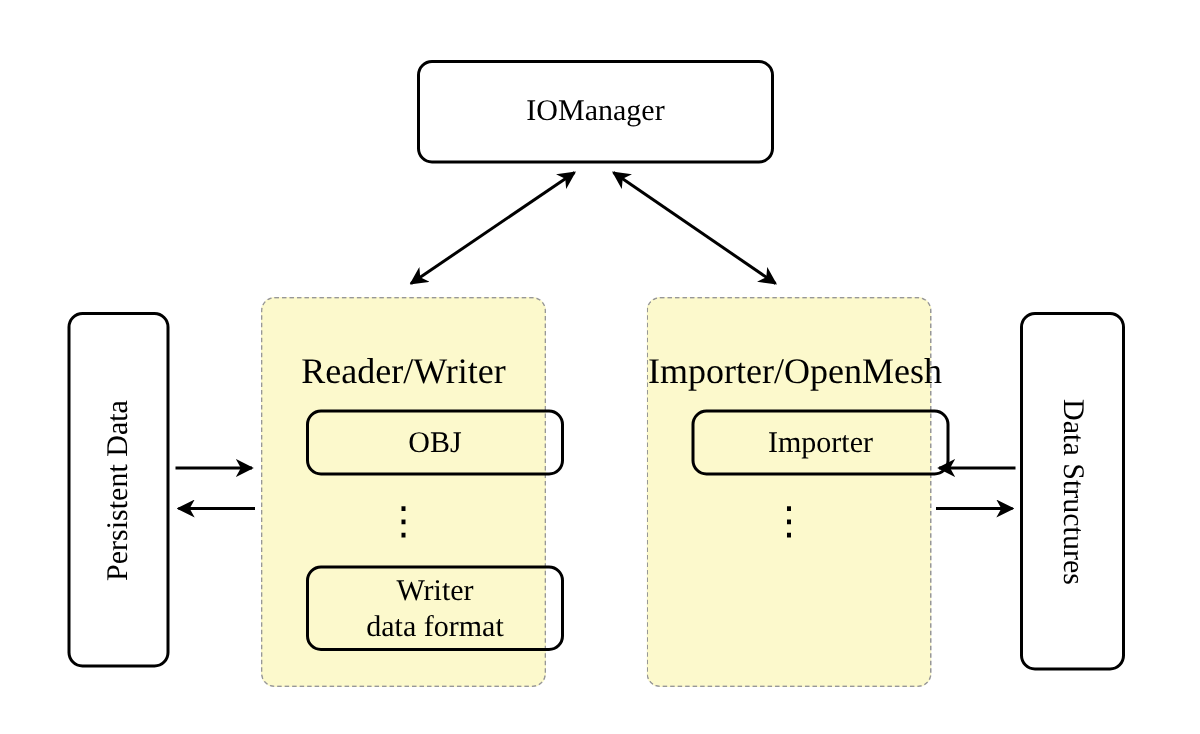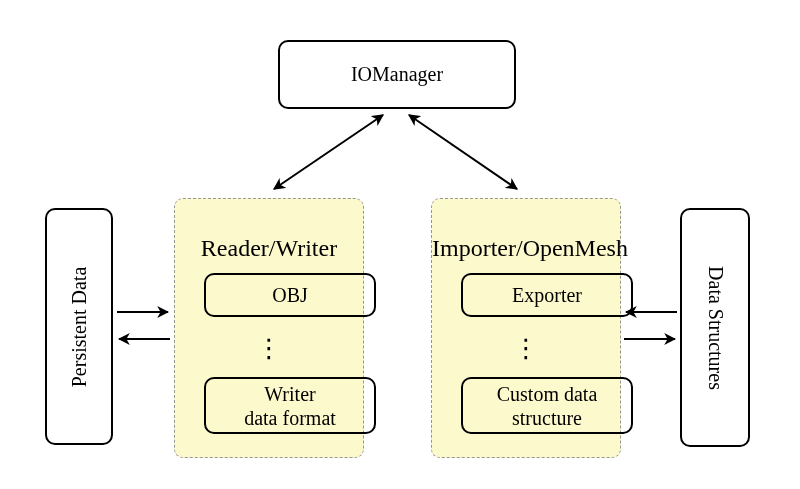--- a/index.html
+++ b/index.html
@@ -151,24 +151,20 @@
     </div>
     <div class="inner-node slot-bottom">
       <span class="line">Writer</span>
       <span class="line">data format</span>
     </div>
   </div>
 
   <div class="group importer-exporter">
     <div class="group-label">Importer/OpenMesh</div>
     <div class="inner-node slot-top">
-      <span class="line">Exporter</span>
+      <span class="line">Importer</span>
     </div>
     <div class="dots">
       <span>⋮</span>
-    </div>
-    <div class="inner-node slot-bottom">
-      <span class="line">Custom data</span>
-      <span class="line">structure</span>
     </div>
   </div>
 
 </div>
 
 </body></html>

